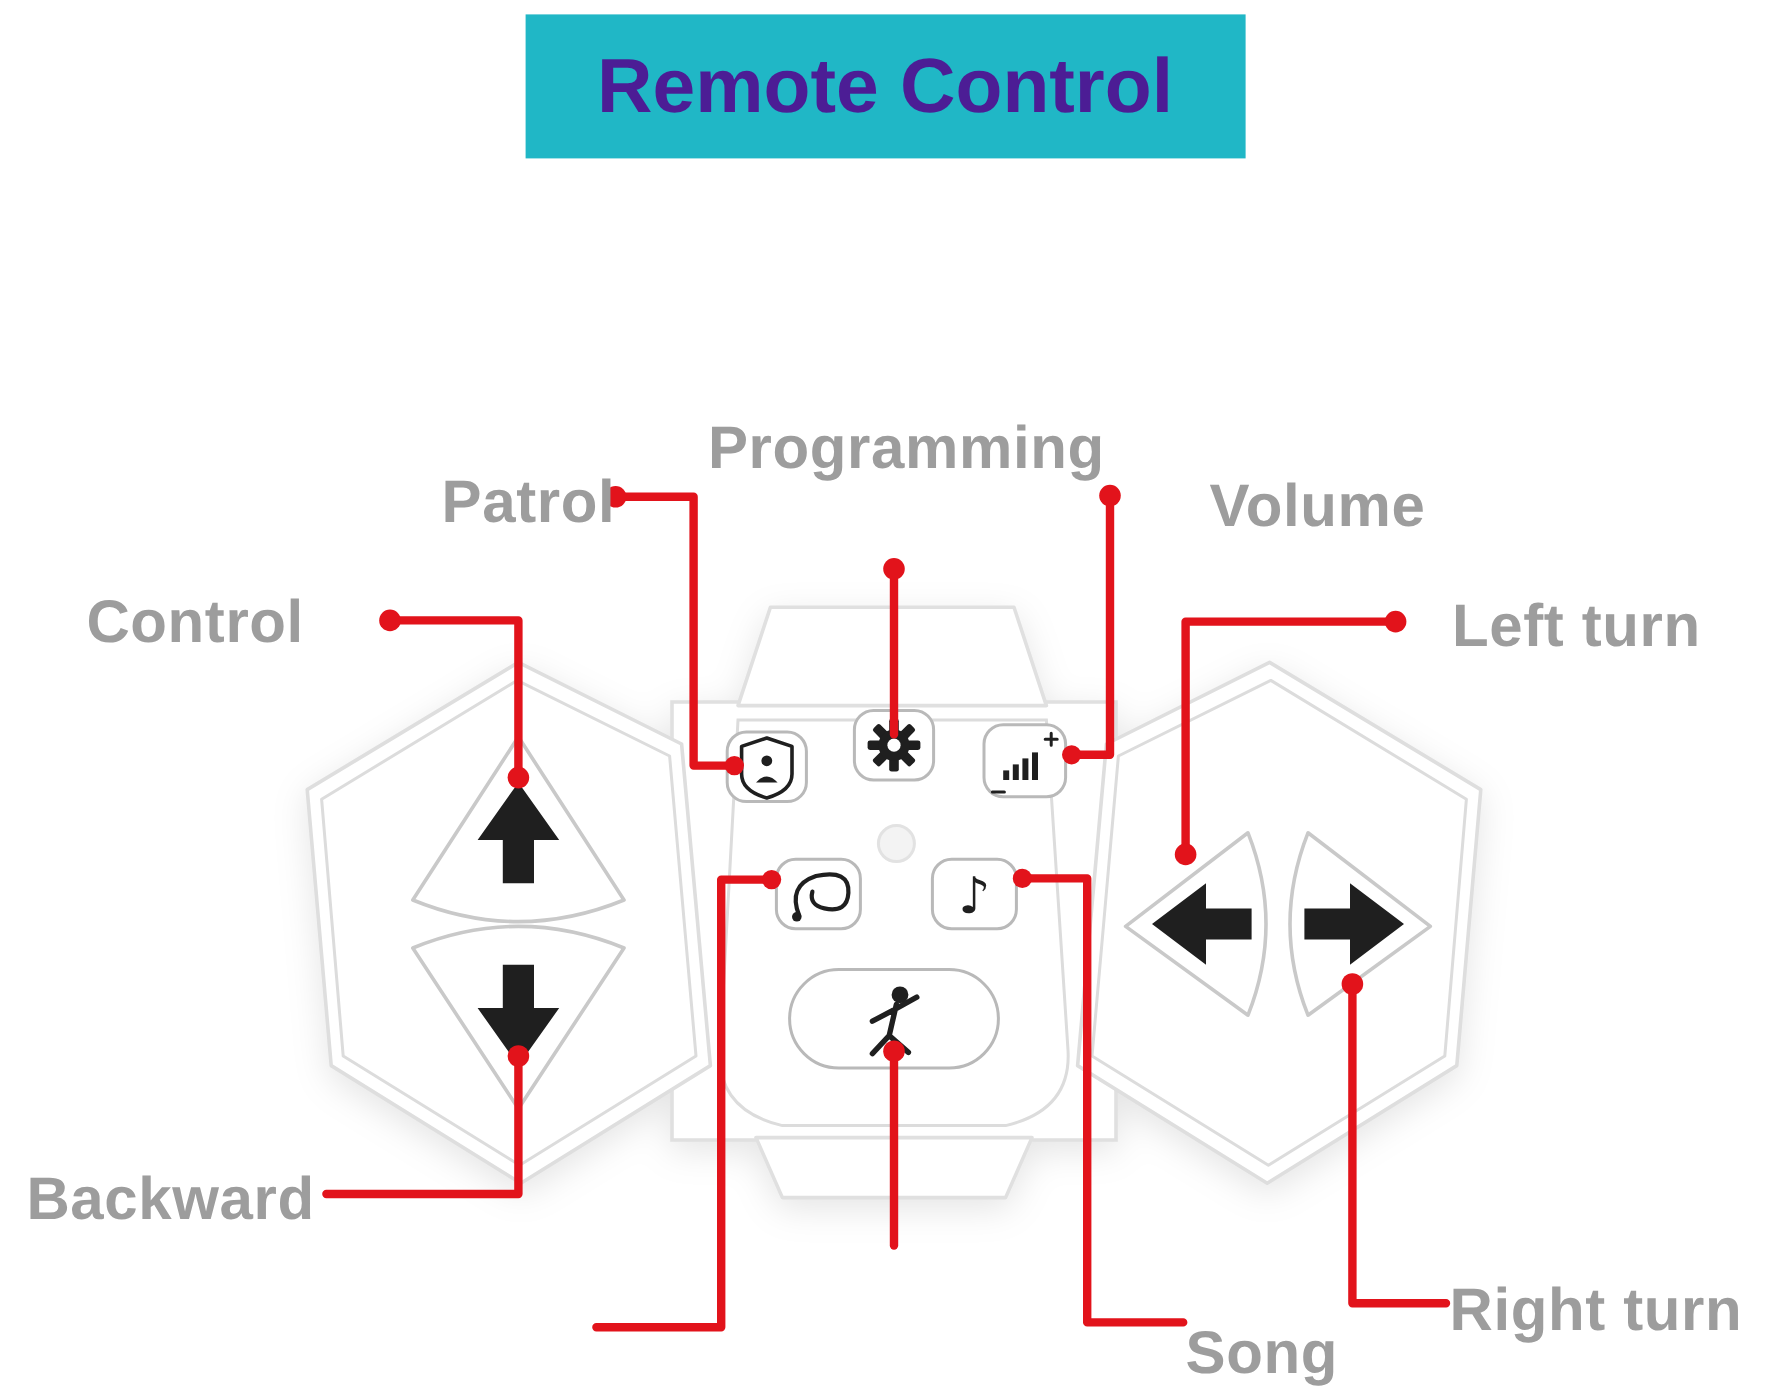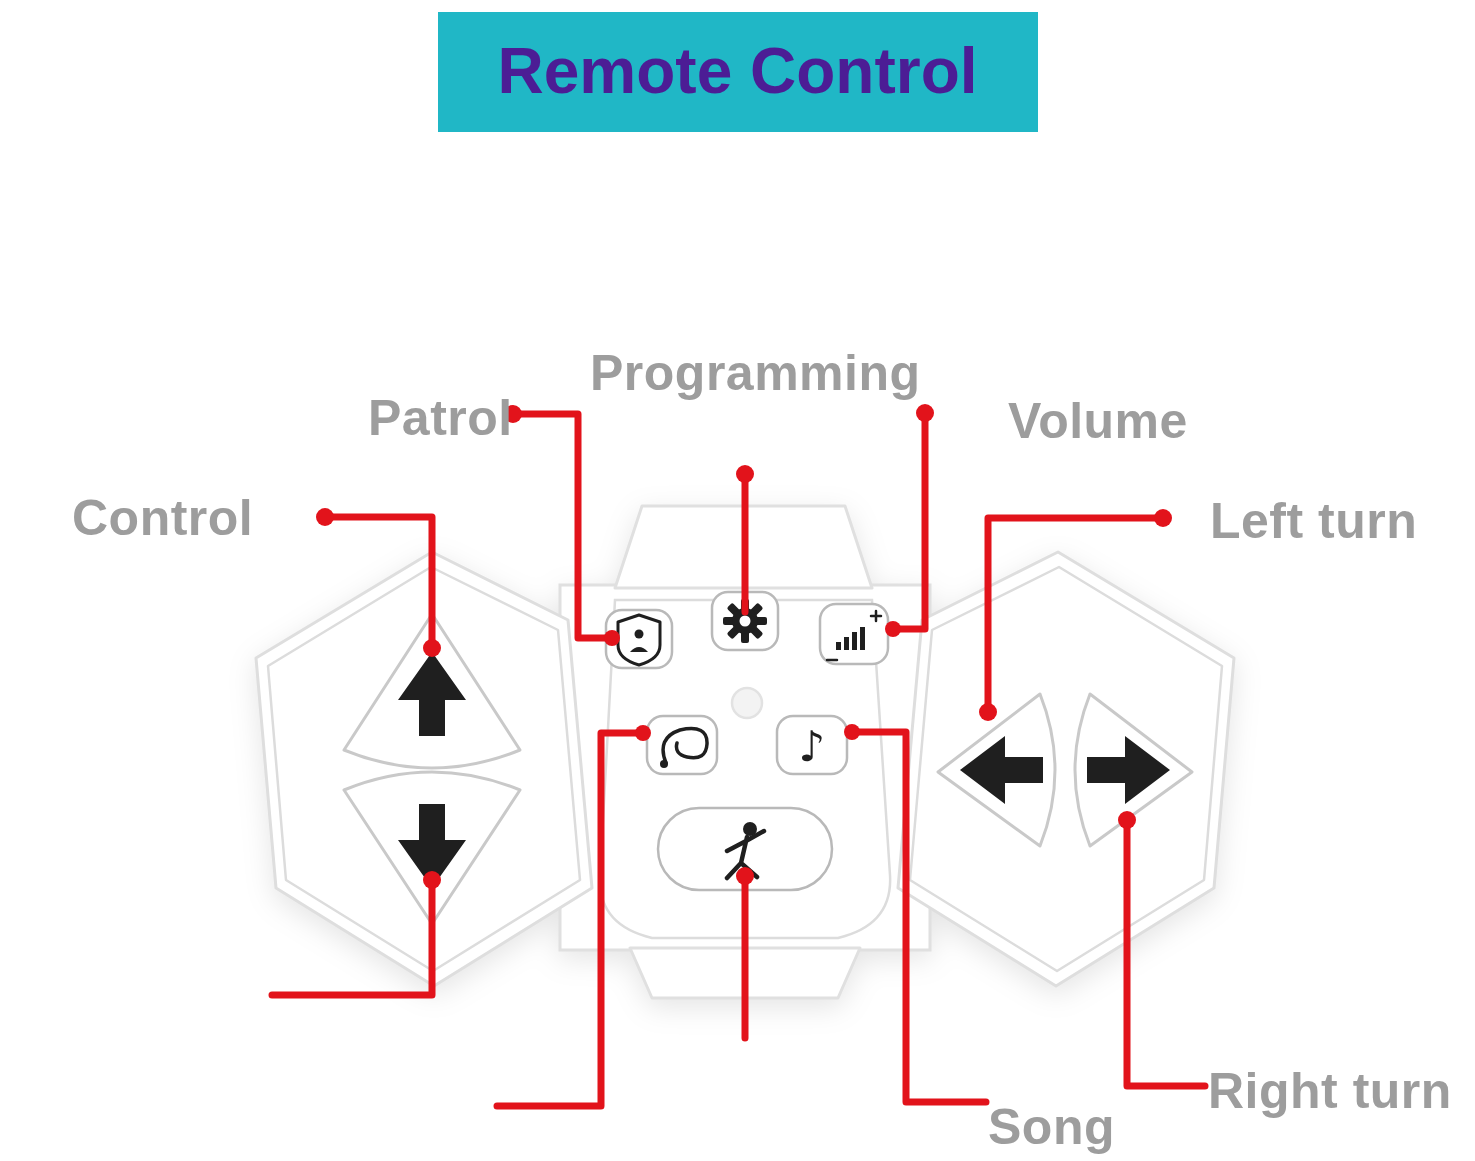--- a/index.html
+++ b/index.html
@@ -175,16 +175,17 @@
       <circle cx="852" cy="732" r="8"></circle>
       <circle cx="1127" cy="820" r="9"></circle>
     </g>
   </svg>
 
   <div class="label lbl-programming">Programming</div>
   <div class="label lbl-patrol">Patrol</div>
   <div class="label lbl-volume">Volume</div>
   <div class="label lbl-forward">Control</div>
   <div class="label lbl-leftturn">Left turn</div>
+  <div class="label lbl-backward">Backward</div>
   <div class="label lbl-song">Song</div>
   <div class="label lbl-rightturn">Right turn</div>
 
 </div>
 
 </body></html>

